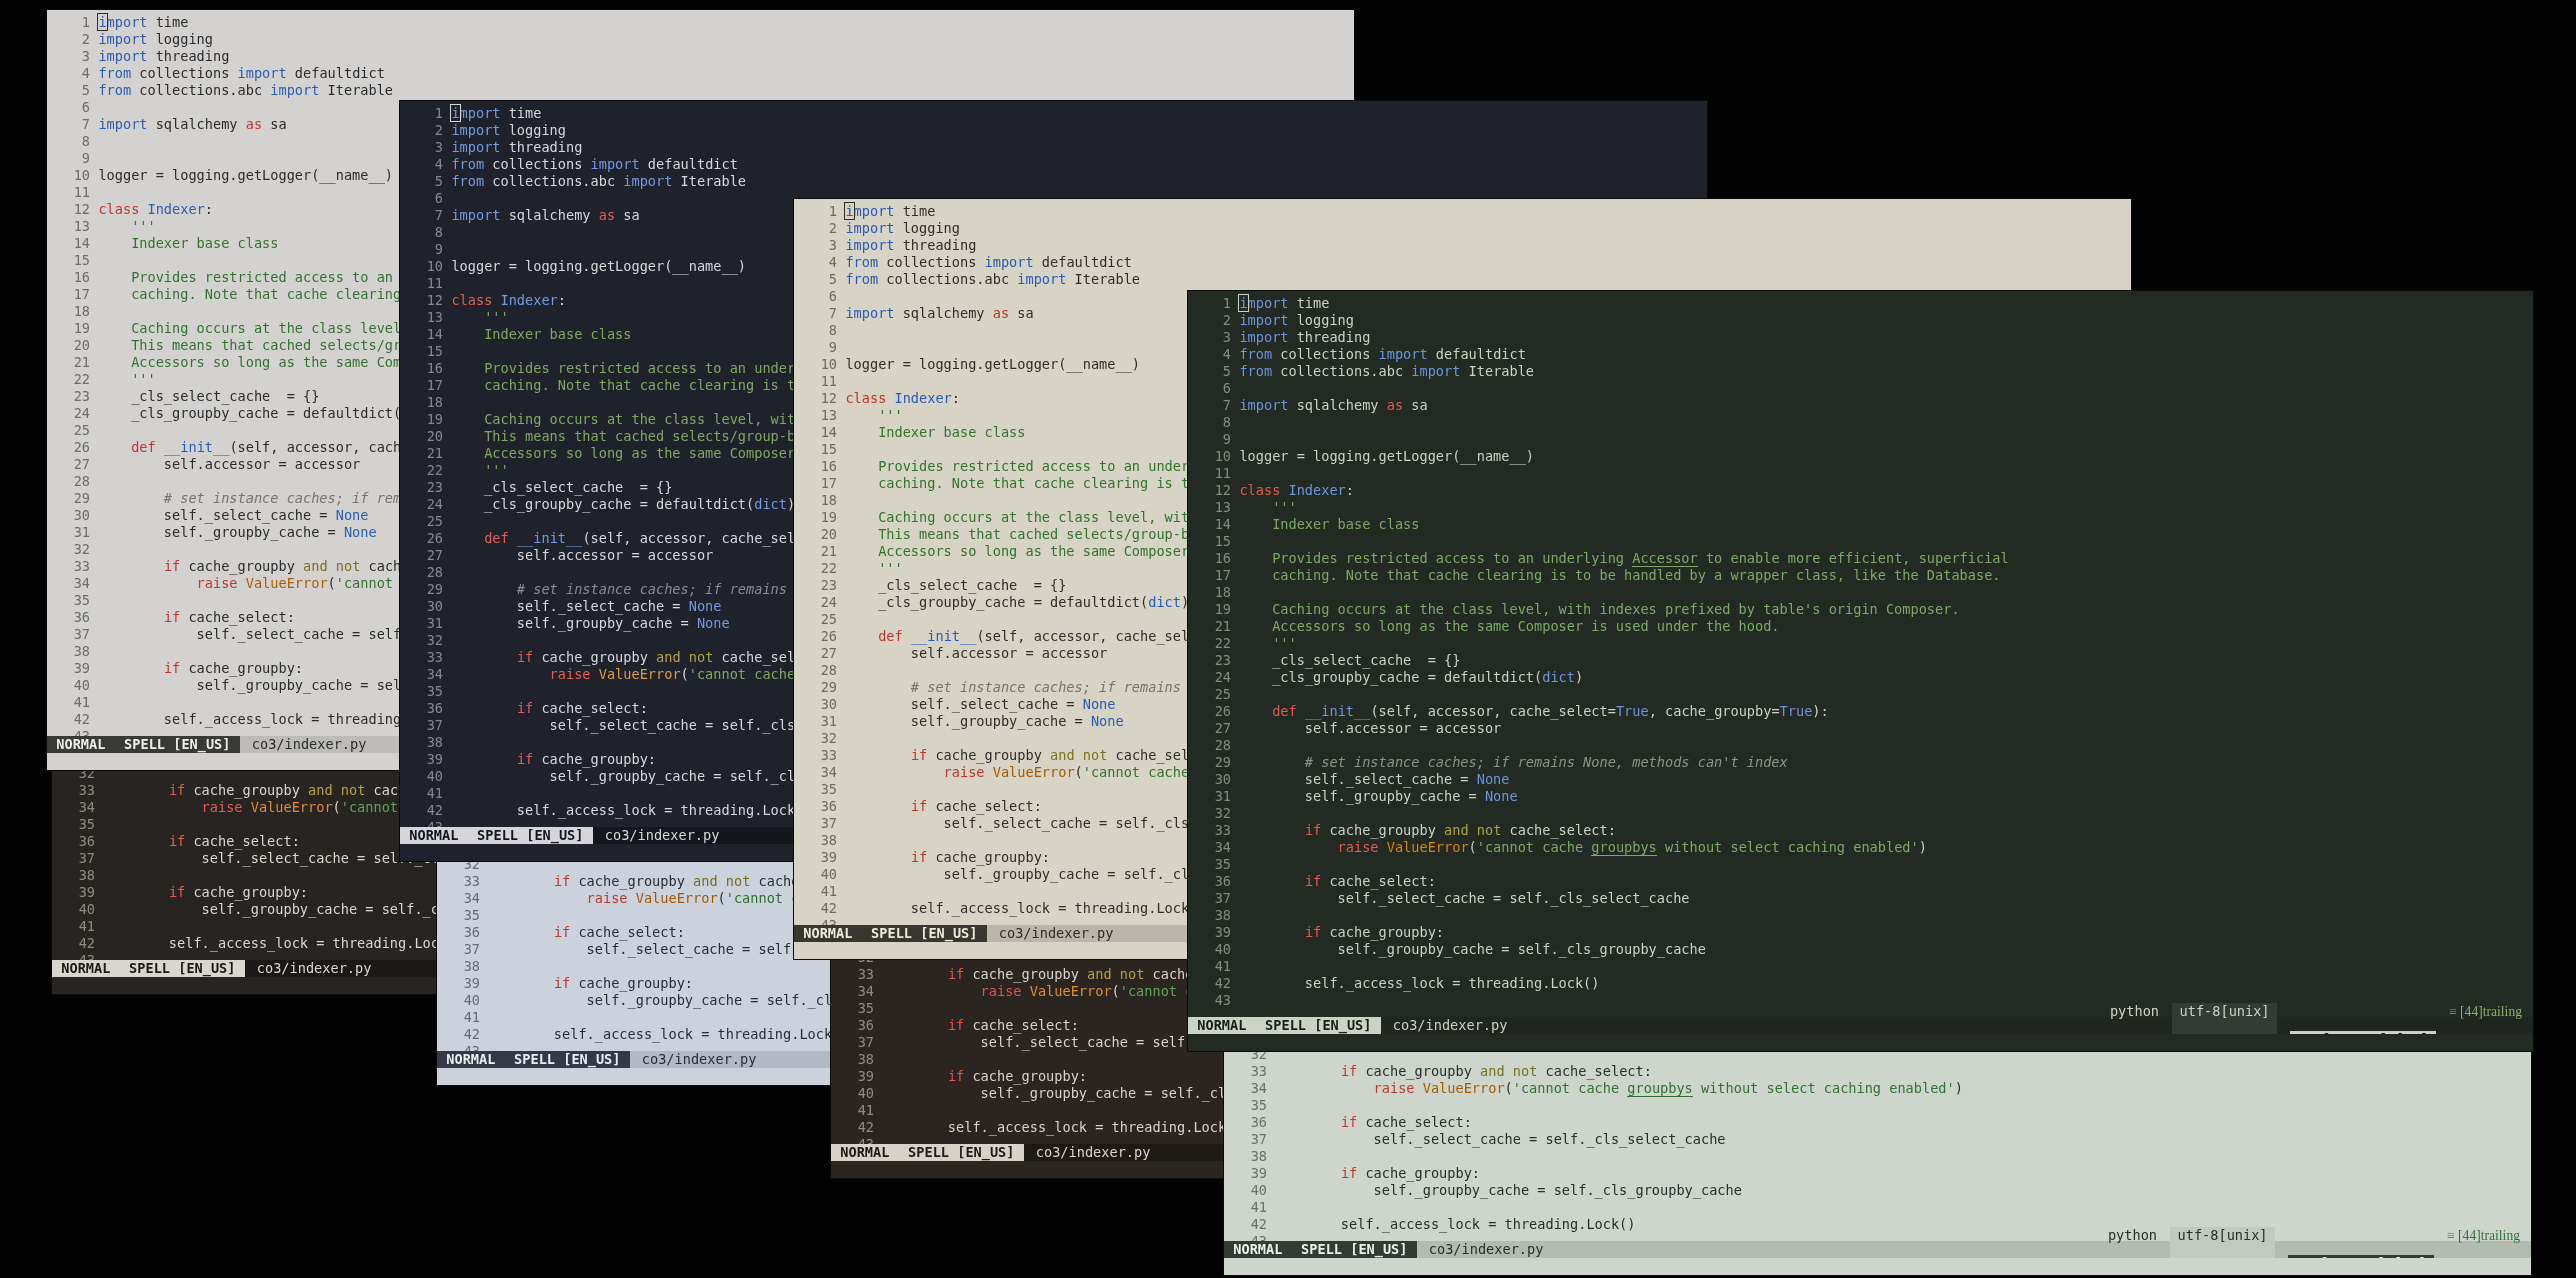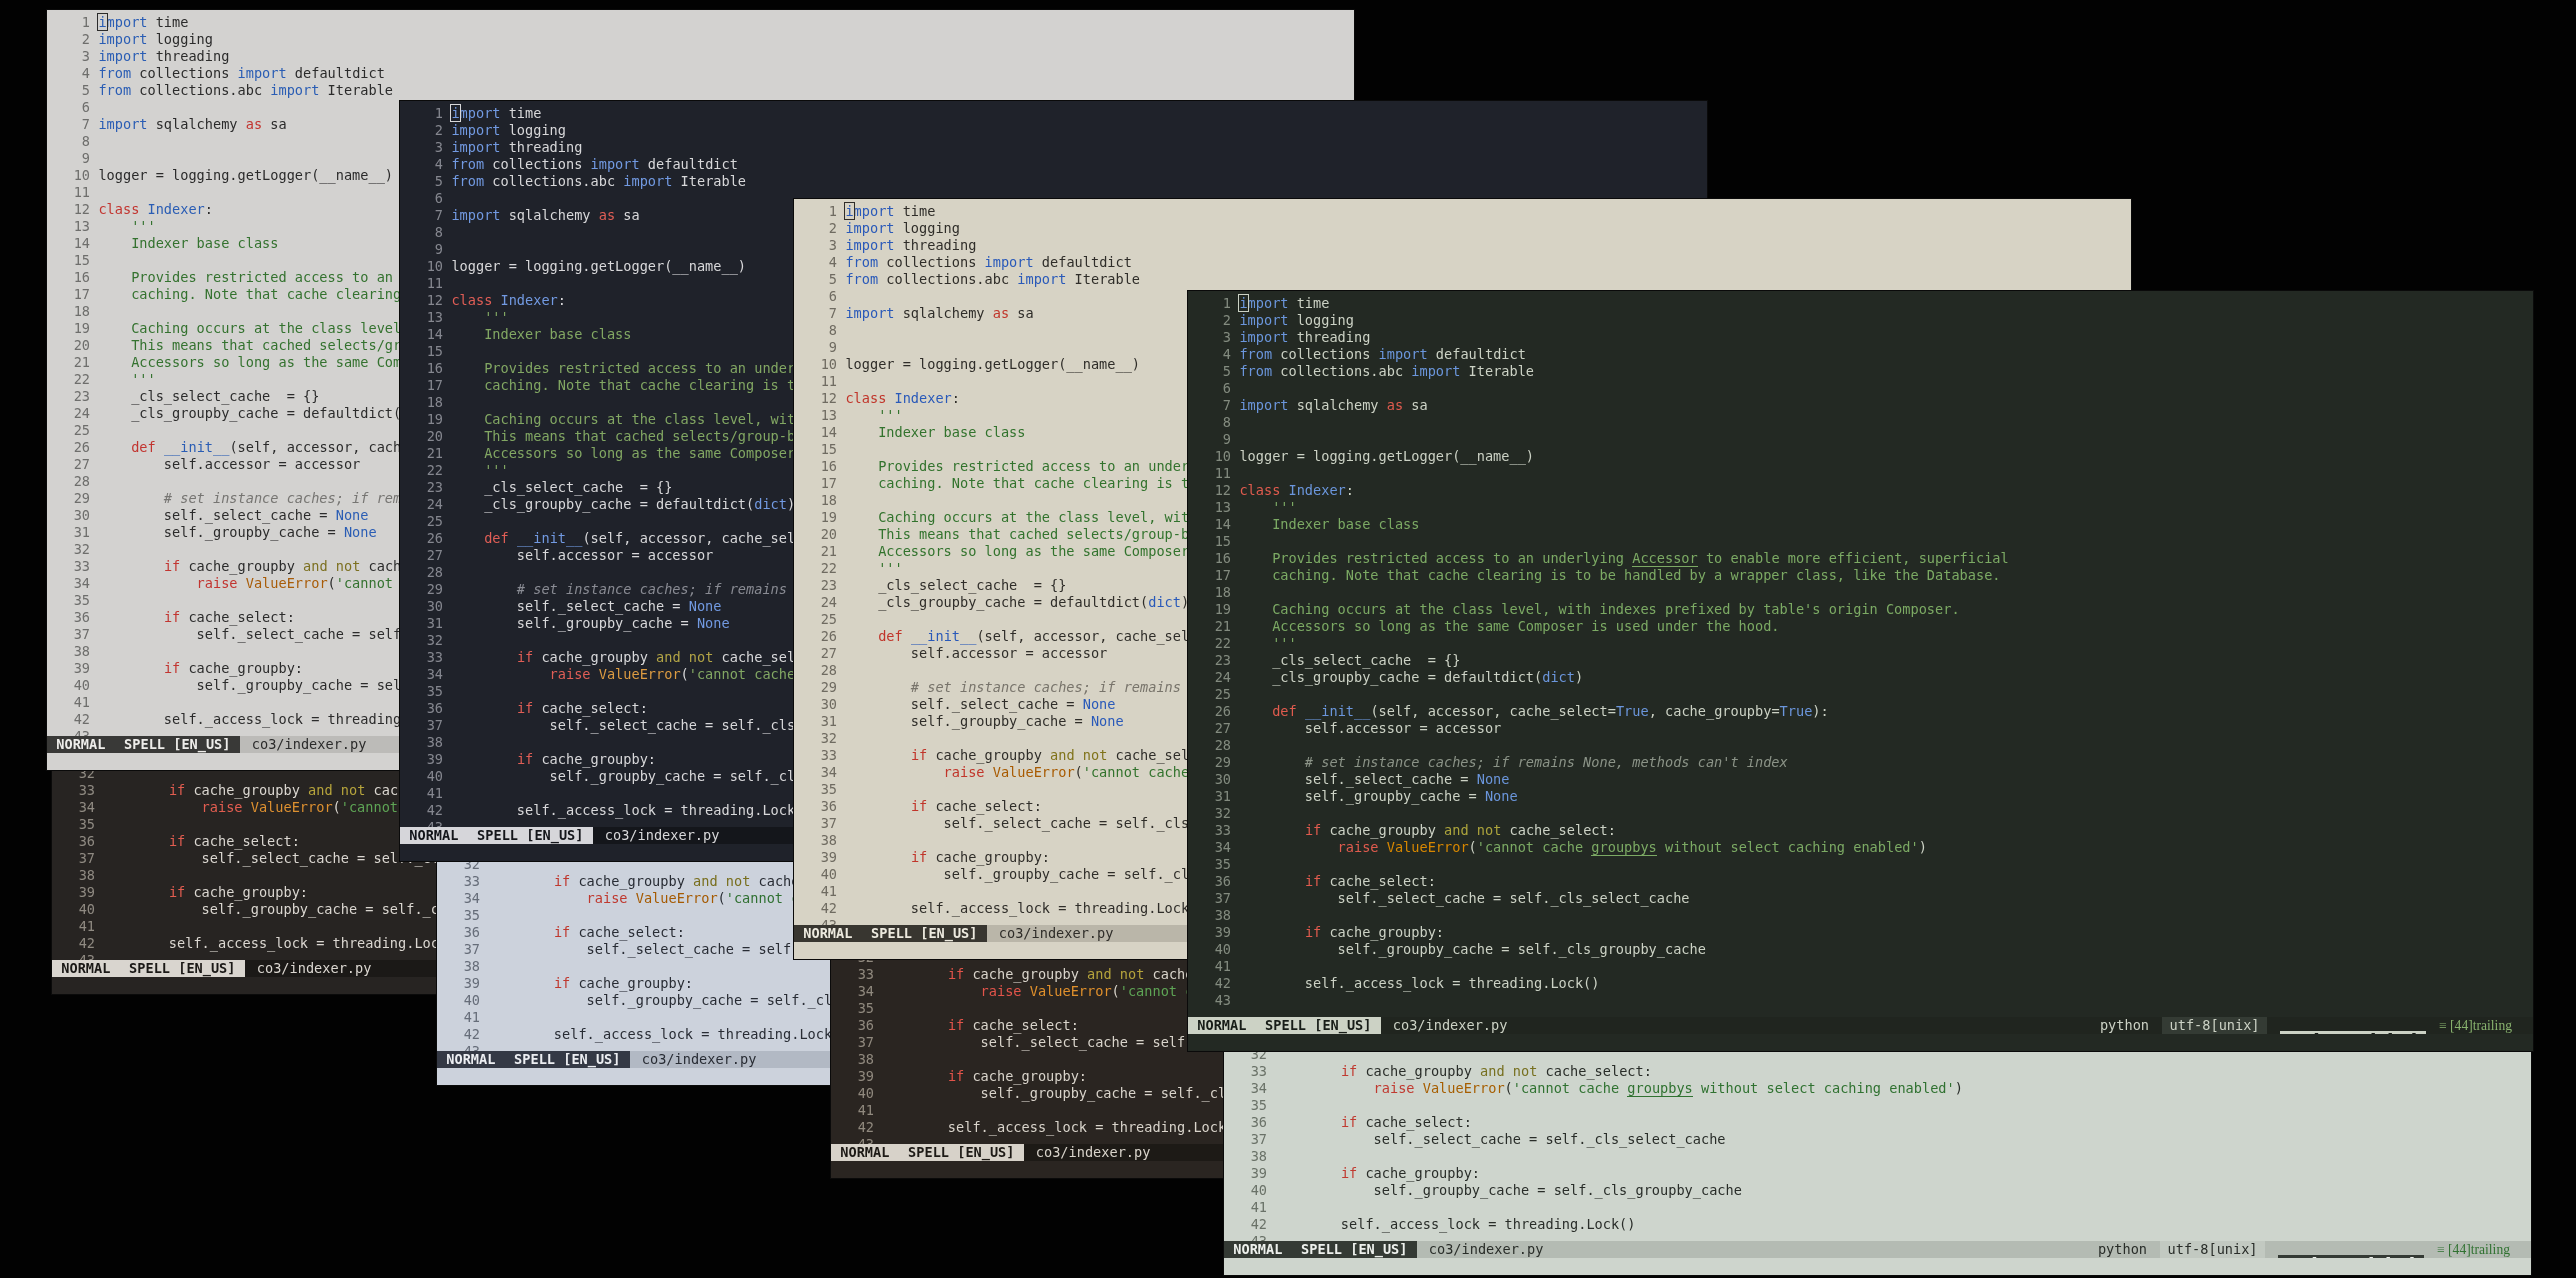--- a/index.html
+++ b/index.html
@@ -17,21 +17,21 @@
   .sg{color:var(--green);}
   .sgu{color:var(--green);border-bottom:0.9px solid var(--green);}
   .sor{color:var(--orange);}
   .sc{color:var(--comment);font-style:italic;}
   .cursor{outline:0.9px solid var(--fg);outline-offset:-0.9px;}
   .status{position:absolute;left:0;right:0;top:726px;height:17px;background:var(--bar);
           display:flex;align-items:center;font-size:13.6px;line-height:17px;white-space:pre;}
   .modebox{background:var(--box);color:var(--boxText);font-weight:bold;
            padding:0 9.3px;display:flex;gap:18.7px;height:17px;align-items:flex-start;}
   .fname{margin-left:12px;color:var(--fg);}
-  .rightseg{margin-left:auto;display:flex;align-items:center;gap:13px;padding-right:21px;}
+  .rightseg{margin-left:auto;display:flex;gap:13px;padding-right:11px;}
   .ft{color:var(--fg);}
   .enc{background:var(--utf8);color:var(--fg);padding:0 7.5px;}
   .pos{background:var(--box);color:var(--boxText);font-weight:bold;padding:0 7.5px;margin-top:28px;}
   .trail{color:var(--trail);font-family:Liberation Serif, serif;}
   .cmd{position:absolute;left:0;right:0;top:743px;height:17px;background:var(--bg);}
 </style>
 </head>
 <body>
 
 <div class="window" style="left: 51px; top: 233px; width: 1307px; z-index: 1; --bg: #272422; --fg: #dbd7d1; --num: #8f8a82; --blue: #77a0e0; --red: #e25d50; --olive: #b6a43c; --orange: #dd9030; --green: #5ea455; --comment: #8f8a82; --bar: #1b1917; --box: #d9d5cf; --boxText: #1b1917; --utf8: #33302d; --trail: #7fae66;">

